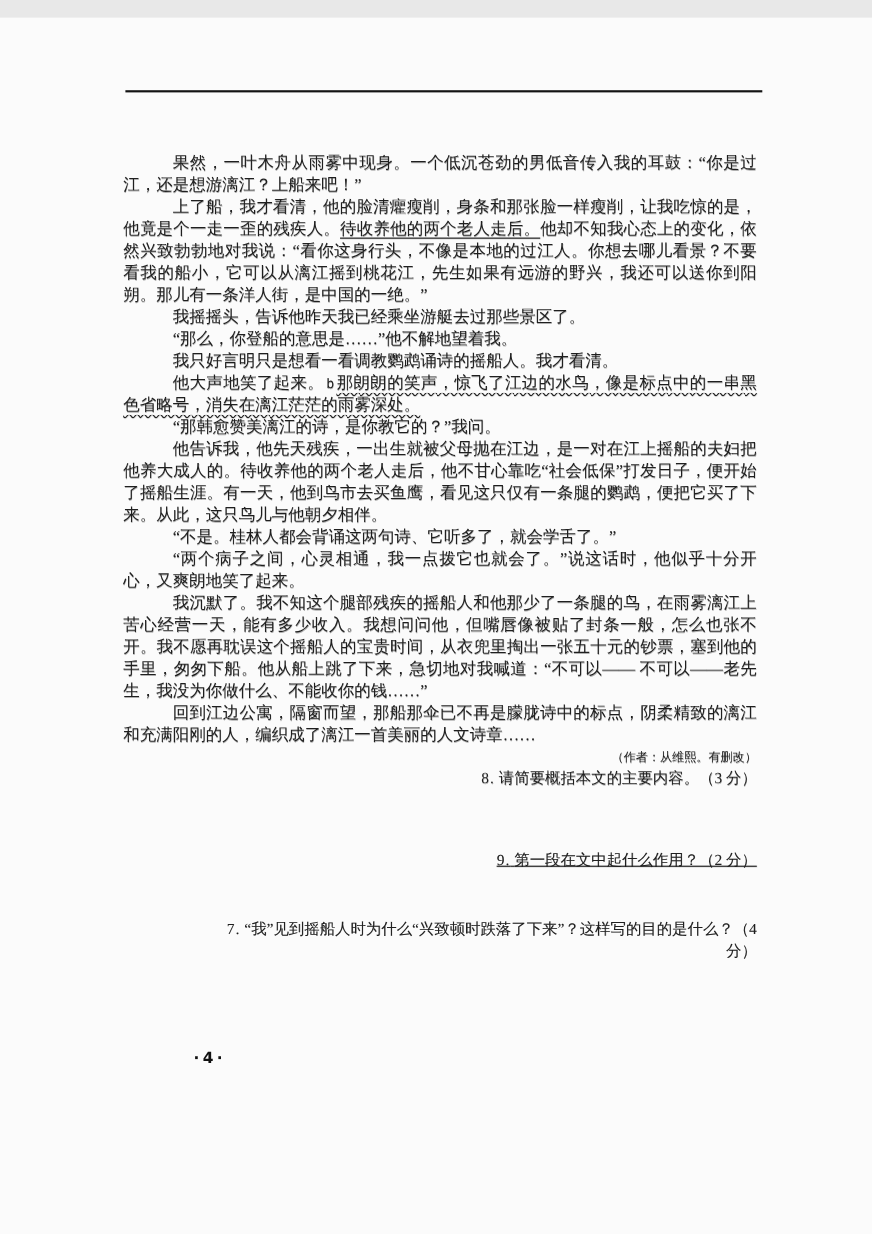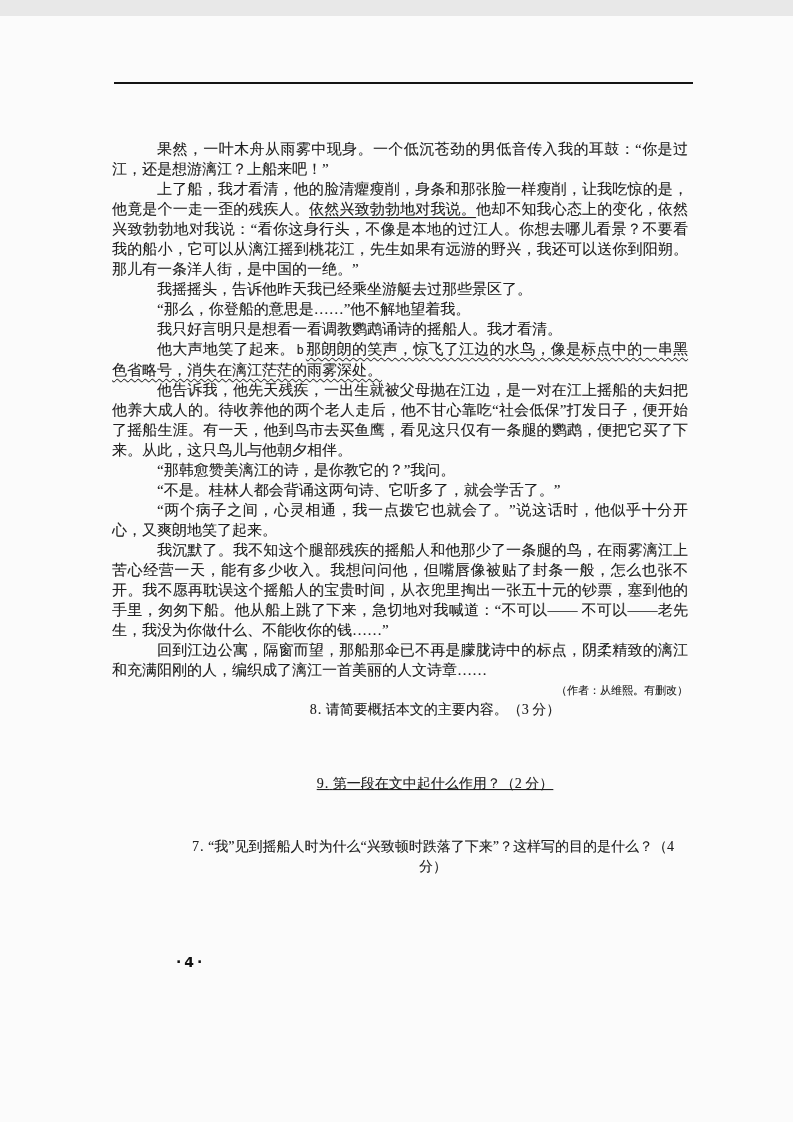--- a/index.html
+++ b/index.html
@@ -47,21 +47,21 @@
     font-size:11px;line-height:20px;
     text-align:right;
     text-indent:0;
     text-shadow:0.3px 0.3px 0 rgba(0,0,0,0.30);
   }
   p.question{
     margin:0;
     font-size:14px;line-height:20px;
     text-indent:0;
     padding-left:70px;
-    text-align:center;
+    text-align:right;
     text-shadow:0.3px 0.3px 0 rgba(0,0,0,0.30);
   }
   p.question .qnum{letter-spacing:1px;}
   #q9{margin-top:54px;text-decoration:underline;}
   #q10{margin-top:43px;padding-left:66px;}
   .page-number{
     position:absolute;left:176px;top:938px;
     font-family:"DejaVu Sans",sans-serif;
     font-size:14px;font-weight:bold;letter-spacing:3px;
     color:#111;
@@ -71,33 +71,33 @@
 <body>
 
 <div class="page">
 
   <div class="top-rule"></div>
 
   <div class="content">
 
     <p class="para">果然，一叶木舟从雨雾中现身。一个低沉苍劲的男低音传入我的耳鼓：“你是过江，还是想游漓江？上船来吧！”</p>
 
-    <p class="para"><span>上了船，我才看清，他的脸清癯瘦削，身条和那张脸一样瘦削，让我吃惊的是，他竟是个一走一歪的残疾人。</span><span class="u">依然兴致勃勃地对我说。</span><span>他却不知我心态上的变化，依然兴致勃勃地对我说：“看你这身行头，不像是本地的过江人。你想去哪儿看景？不要看我的船小，它可以从漓江摇到桃花江，先生如果有远游的野兴，我还可以送你到阳朔。那儿有一条洋人街，是中国的一绝。”</span></p>
+    <p class="para"><span>上了船，我才看清，他的脸清癯瘦削，身条和那张脸一样瘦削，让我吃惊的是，他竟是个一走一歪的残疾人。</span><span class="u">待收养他的两个老人走后。</span><span>他却不知我心态上的变化，依然兴致勃勃地对我说：“看你这身行头，不像是本地的过江人。你想去哪儿看景？不要看我的船小，它可以从漓江摇到桃花江，先生如果有远游的野兴，我还可以送你到阳朔。那儿有一条洋人街，是中国的一绝。”</span></p>
 
     <p class="para">我摇摇头，告诉他昨天我已经乘坐游艇去过那些景区了。</p>
 
     <p class="para">“那么，你登船的意思是……”他不解地望着我。</p>
 
     <p class="para">我只好言明只是想看一看调教鹦鹉诵诗的摇船人。我才看清。</p>
 
     <p class="para"><span>他大声地笑了起来。</span><span class="stray">b</span><span class="wavy">那朗朗的笑声，惊飞了江边的水鸟，像是标点中的一串黑色省略号，消失在漓江茫茫的雨雾深处。</span></p>
 
+    <p class="para">“那韩愈赞美漓江的诗，是你教它的？”我问。</p>
+
     <p class="para">他告诉我，他先天残疾，一出生就被父母抛在江边，是一对在江上摇船的夫妇把他养大成人的。待收养他的两个老人走后，他不甘心靠吃“社会低保”打发日子，便开始了摇船生涯。有一天，他到鸟市去买鱼鹰，看见这只仅有一条腿的鹦鹉，便把它买了下来。从此，这只鸟儿与他朝夕相伴。</p>
-
-    <p class="para">“那韩愈赞美漓江的诗，是你教它的？”我问。</p>
 
     <p class="para">“不是。桂林人都会背诵这两句诗、它听多了，就会学舌了。”</p>
 
 
     <p class="para">“两个病子之间，心灵相通，我一点拨它也就会了。”说这话时，他似乎十分开心，又爽朗地笑了起来。</p>
 
     <p class="para">我沉默了。我不知这个腿部残疾的摇船人和他那少了一条腿的鸟，在雨雾漓江上苦心经营一天，能有多少收入。我想问问他，但嘴唇像被贴了封条一般，怎么也张不开。我不愿再耽误这个摇船人的宝贵时间，从衣兜里掏出一张五十元的钞票，塞到他的手里，匆匆下船。他从船上跳了下来，急切地对我喊道：“不可以—— 不可以——老先生，我没为你做什么、不能收你的钱……”</p>
 
     <p class="para">回到江边公寓，隔窗而望，那船那伞已不再是朦胧诗中的标点，阴柔精致的漓江和充满阳刚的人，编织成了漓江一首美丽的人文诗章……</p>
 

